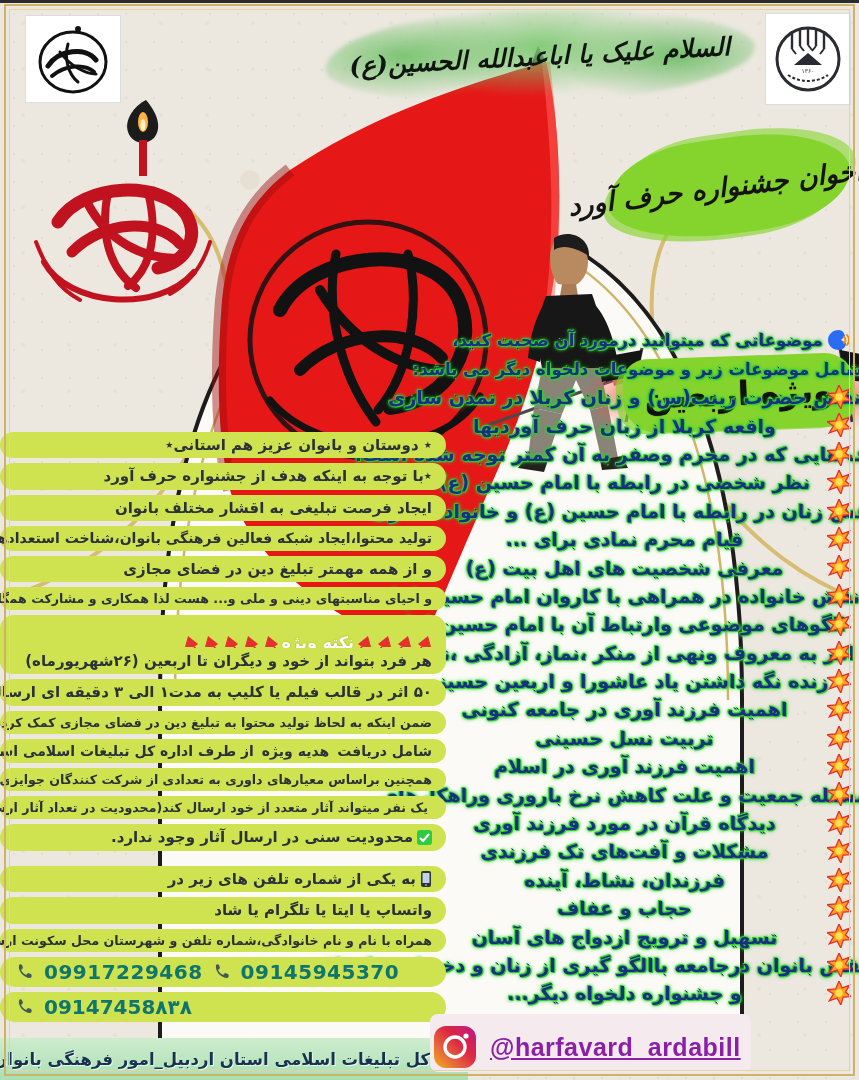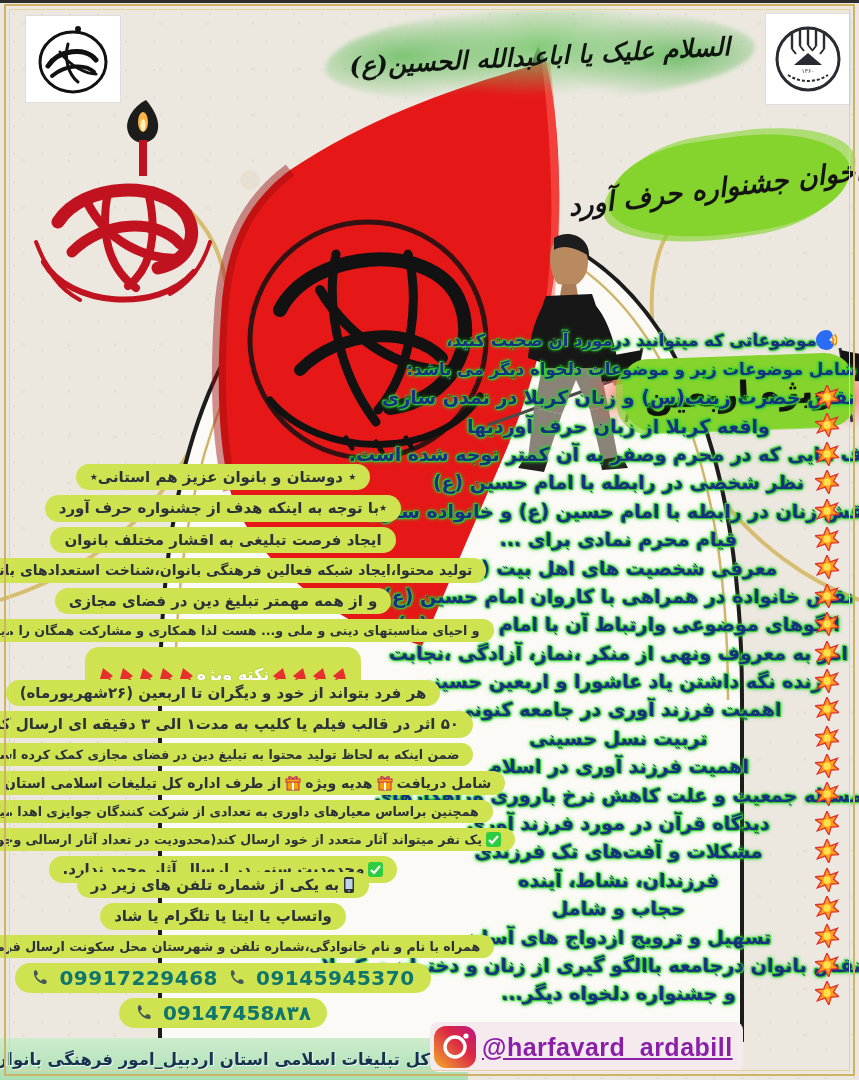--- a/index.html
+++ b/index.html
@@ -37,50 +37,50 @@
   .title-call .txt{font-family:"DejaVu Serif","Liberation Serif",serif;font-style:italic;font-weight:bold;
     font-size:27px;color:#141414;direction:rtl;white-space:nowrap;transform:rotate(1deg);}
   .title-special{right:4px;top:356px;width:232px;height:74px;display:flex;align-items:center;justify-content:center;
     border-radius:24px 30px 26px 34px;transform:rotate(-2deg);z-index:7;
     box-shadow:-10px 4px 0 -3px rgba(133,212,45,.7);}
   .title-special .txt{font-weight:bold;font-size:33px;color:#101010;direction:rtl;white-space:nowrap;
     text-shadow:0 0 1px #0a0a0a;}
   .redglow{position:absolute;border-radius:50%;background:radial-gradient(rgba(255,70,60,.55),rgba(255,70,60,0) 70%);z-index:6;}
 
   
-  .topics{left:424px;right:20px;top:326px;z-index:20;direction:rtl;text-align:center;}
+  .topics{left:424px;right:8px;top:326px;z-index:20;direction:rtl;text-align:center;}
   .intro-line{position:relative;height:29px;display:flex;align-items:center;justify-content:center;
     font-weight:bold;font-size:16.5px;color:#17307f;white-space:nowrap;
     text-shadow:0 0 3px #39d039,0 0 3px #39d039,0 0 5px #39d039,1px 1px 0 #2db82d,-1px -1px 0 #2db82d;}
   .topic-row{position:relative;height:26.4px;margin-bottom:2px;display:flex;align-items:center;justify-content:center;
     padding-right:26px;}
   .topic-text{font-weight:bold;font-size:19px;color:#17307f;white-space:nowrap;
     text-shadow:0 0 3px #39d039,0 0 3px #39d039,0 0 5px #39d039,1px 1px 0 #2db82d,-1px -1px 0 #2db82d;}
   .bullet{position:absolute;right:0;top:1px;}
   .intro-icon{position:absolute;right:2px;top:2px;}
 
   
   .pill{background:#cfe24f;border-radius:16px;padding:3px 14px;font-weight:bold;color:#2a3138;
     font-size:15px;white-space:nowrap;line-height:1.35;}
   .pill.sm{font-size:12.6px;}
   .pill.md{font-size:14px;}
-  .colL{left:0;width:446px;display:flex;flex-direction:column;align-items:center;gap:5px;z-index:21;direction:rtl;margin-top:32px;}
+  .colL{left:0;width:446px;display:flex;flex-direction:column;gap:5px;z-index:21;direction:rtl;}
   .noteline{display:flex;align-items:center;gap:3px;background:#cfe24f;border-radius:14px;padding:18px 12px;}
   .noteline .lbl{color:#fff;font-weight:bold;font-size:16px;text-shadow:0 0 2px #9bb32e;}
   .checkrow{display:flex;align-items:center;gap:4px;}
 
   .phones{display:flex;align-items:center;gap:10px;direction:ltr;background:#cfe24f;border-radius:16px;
     padding:3px 16px;color:#0f766e;font-weight:bold;font-size:20px;letter-spacing:.5px;}
   
   .footer-bar{left:0;bottom:0;width:468px;height:42px;background:linear-gradient(#cfeccd,#a9dfb4);
     display:flex;align-items:center;justify-content:center;z-index:25;}
   .footer-bar .txt{font-weight:bold;font-size:16.5px;color:#16324f;direction:rtl;white-space:nowrap;
     text-shadow:1px 1px 0 #eaf7ea;}
-  .insta{left:430px;bottom:8px;display:flex;align-items:center;gap:4px;z-index:26;direction:ltr;
-    background:#f5ebee;border-radius:8px;padding:2px 10px 2px 2px;}
+  .insta{left:430px;bottom:8px;display:flex;align-items:center;gap:12px;z-index:26;direction:ltr;
+    background:#f5ebee;border-radius:8px;padding:10px 10px 2px 2px;}
   .insta .handle{font-weight:bold;font-size:25px;color:#8b1fa8;text-decoration:underline;letter-spacing:.5px;
     font-family:"Liberation Sans",sans-serif;}
 </style>
 </head>
 <body>
 
 <div class="canvas">
   <div class="topline"></div>
   <div class="frame"></div>
   <div class="frame2"></div>
@@ -356,21 +356,21 @@
             <circle cx="13" cy="13" r="4" fill="#ffe14d"></circle>
           </svg>
           <span class="topic-text">فرزندان، نشاط، آینده</span>
         </div>
 
         <div class="topic-row">
           <svg class="bullet" width="24" height="24" viewBox="0 0 26 26">
             <polygon points="13,0 16.5,7.5 24.5,4.5 20,12 26,17 17.5,17.5 15,26 11,18.5 2.5,21.5 7,14 0,9.5 9.5,8.5" fill="#ff9d1c" stroke="#e03131" stroke-width="1.4"></polygon>
             <circle cx="13" cy="13" r="4" fill="#ffe14d"></circle>
           </svg>
-          <span class="topic-text">حجاب و شامل</span>
+          <span class="topic-text">حجاب و عفاف</span>
         </div>
 
         <div class="topic-row">
           <svg class="bullet" width="24" height="24" viewBox="0 0 26 26">
             <polygon points="13,0 16.5,7.5 24.5,4.5 20,12 26,17 17.5,17.5 15,26 11,18.5 2.5,21.5 7,14 0,9.5 9.5,8.5" fill="#ff9d1c" stroke="#e03131" stroke-width="1.4"></polygon>
             <circle cx="13" cy="13" r="4" fill="#ffe14d"></circle>
           </svg>
           <span class="topic-text">تسهیل و ترویج ازدواج های آسان</span>
         </div>
 
@@ -471,21 +471,21 @@
     </div>
     <div class="pill checkrow">
       <svg width="15" height="15" viewBox="0 0 15 15">
           <rect x="0" y="0" width="15" height="15" rx="3" fill="#2ecc40"></rect>
           <path d="M3,8 l3,3 6,-7" stroke="#fff" stroke-width="2.2" fill="none"></path>
         </svg>
       <span>محدودیت سنی در ارسال آثار وجود ندارد.</span>
     </div>
   </div>
 
-  <div class="abs colL" style="top:840px;">
+  <div class="abs colL" style="top:866px;">
     <div class="pill checkrow">
       <svg width="12" height="18" viewBox="0 0 12 18">
           <rect x="1" y="1" width="10" height="16" rx="2" fill="#2f3437"></rect>
           <rect x="2.5" y="3" width="7" height="10" fill="#bcd4e6"></rect>
           <circle cx="6" cy="15" r="1" fill="#9aa"></circle>
         </svg>
       <span>به یکی از شماره تلفن های زیر در</span>
     </div>
     <div class="pill">واتساپ یا ایتا یا تلگرام یا شاد</div>
     <div class="pill sm">همراه با نام و نام خانوادگی،شماره تلفن و شهرستان محل سکونت ارسال فرمائید .</div>

